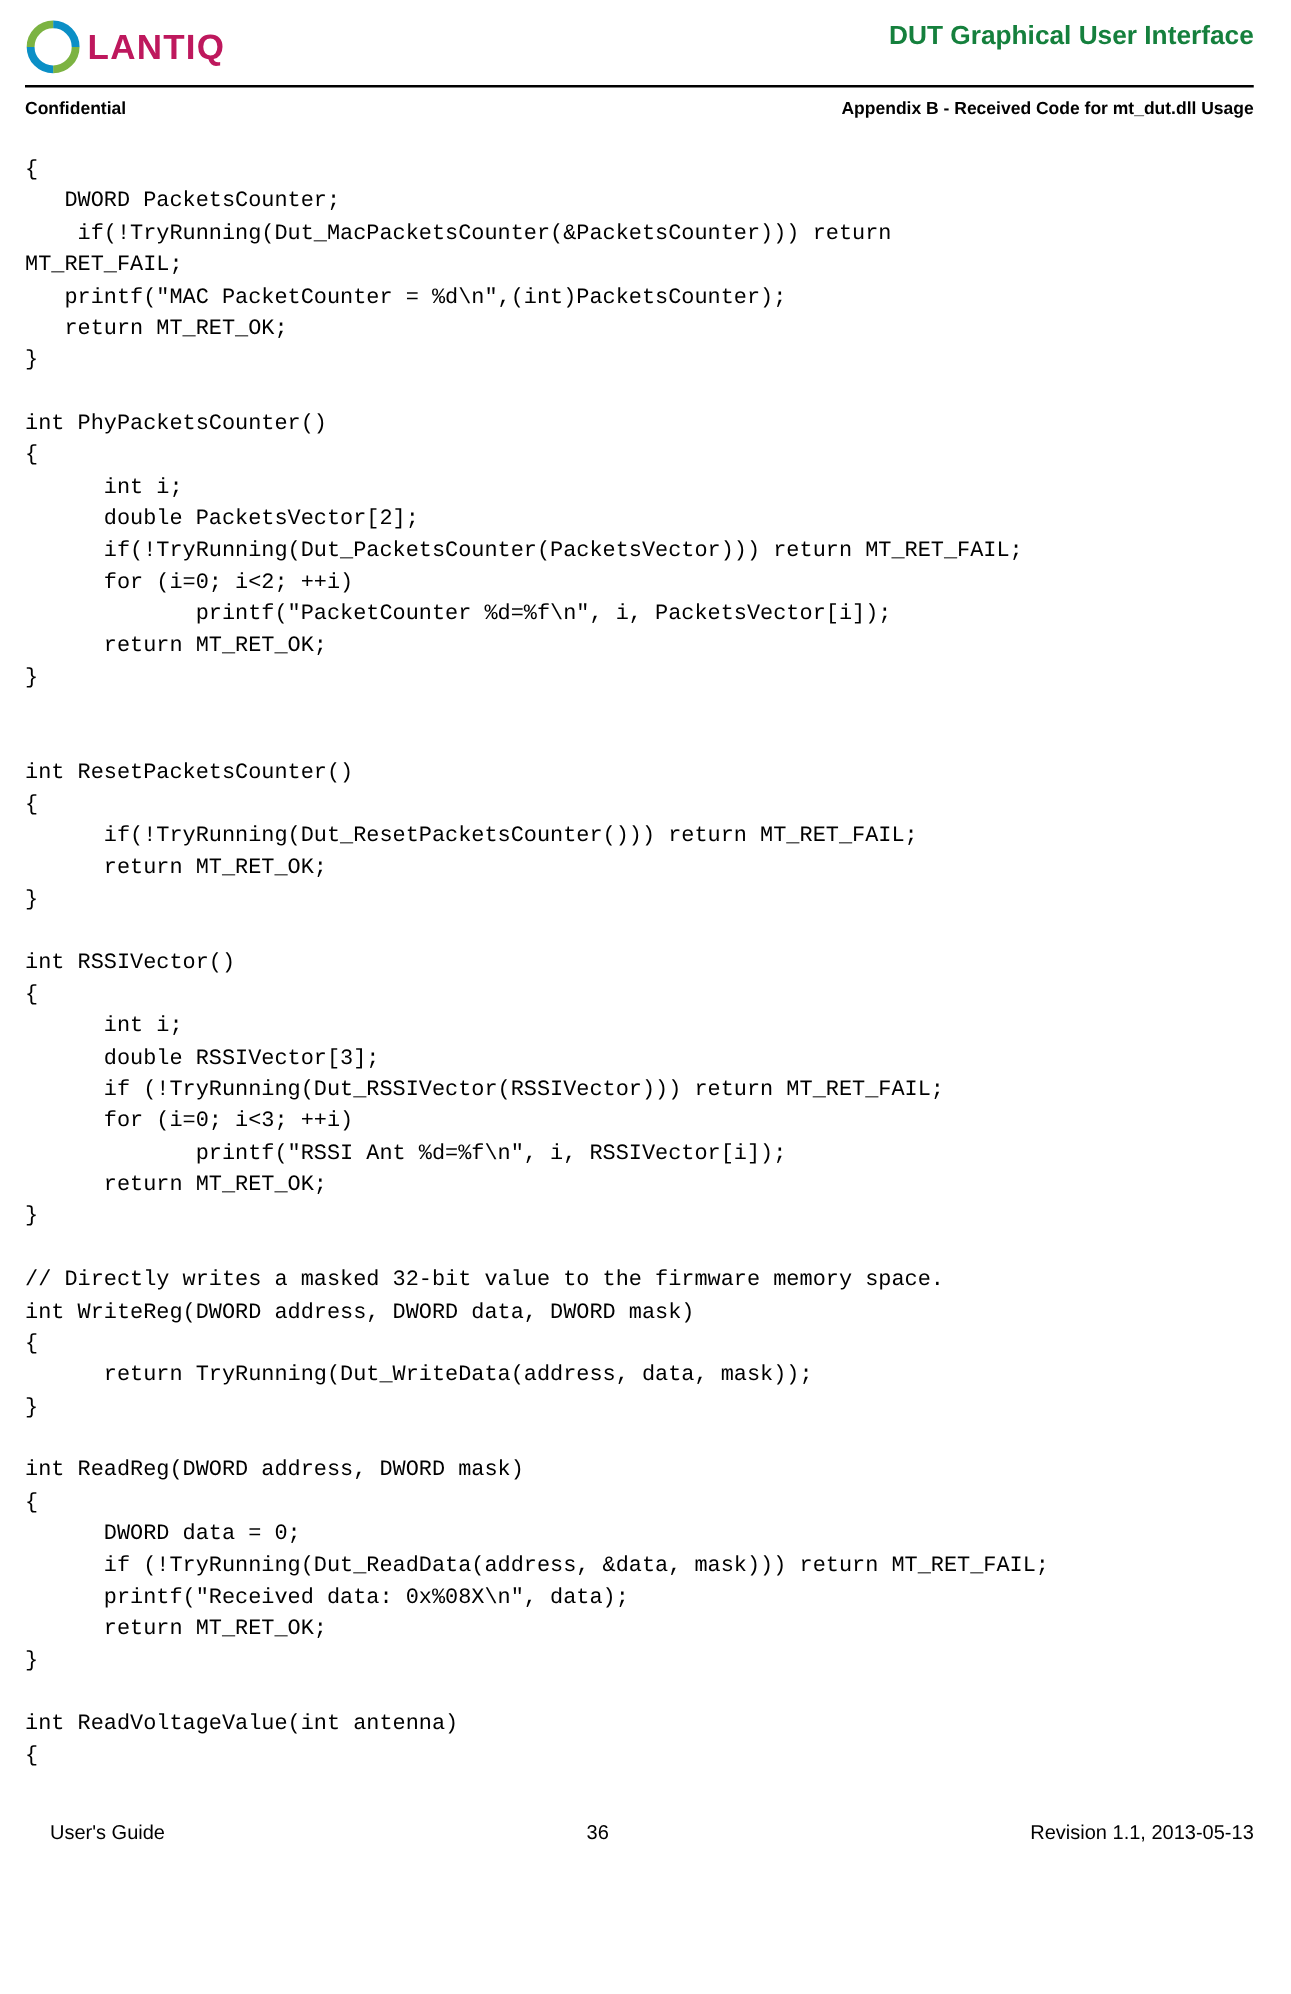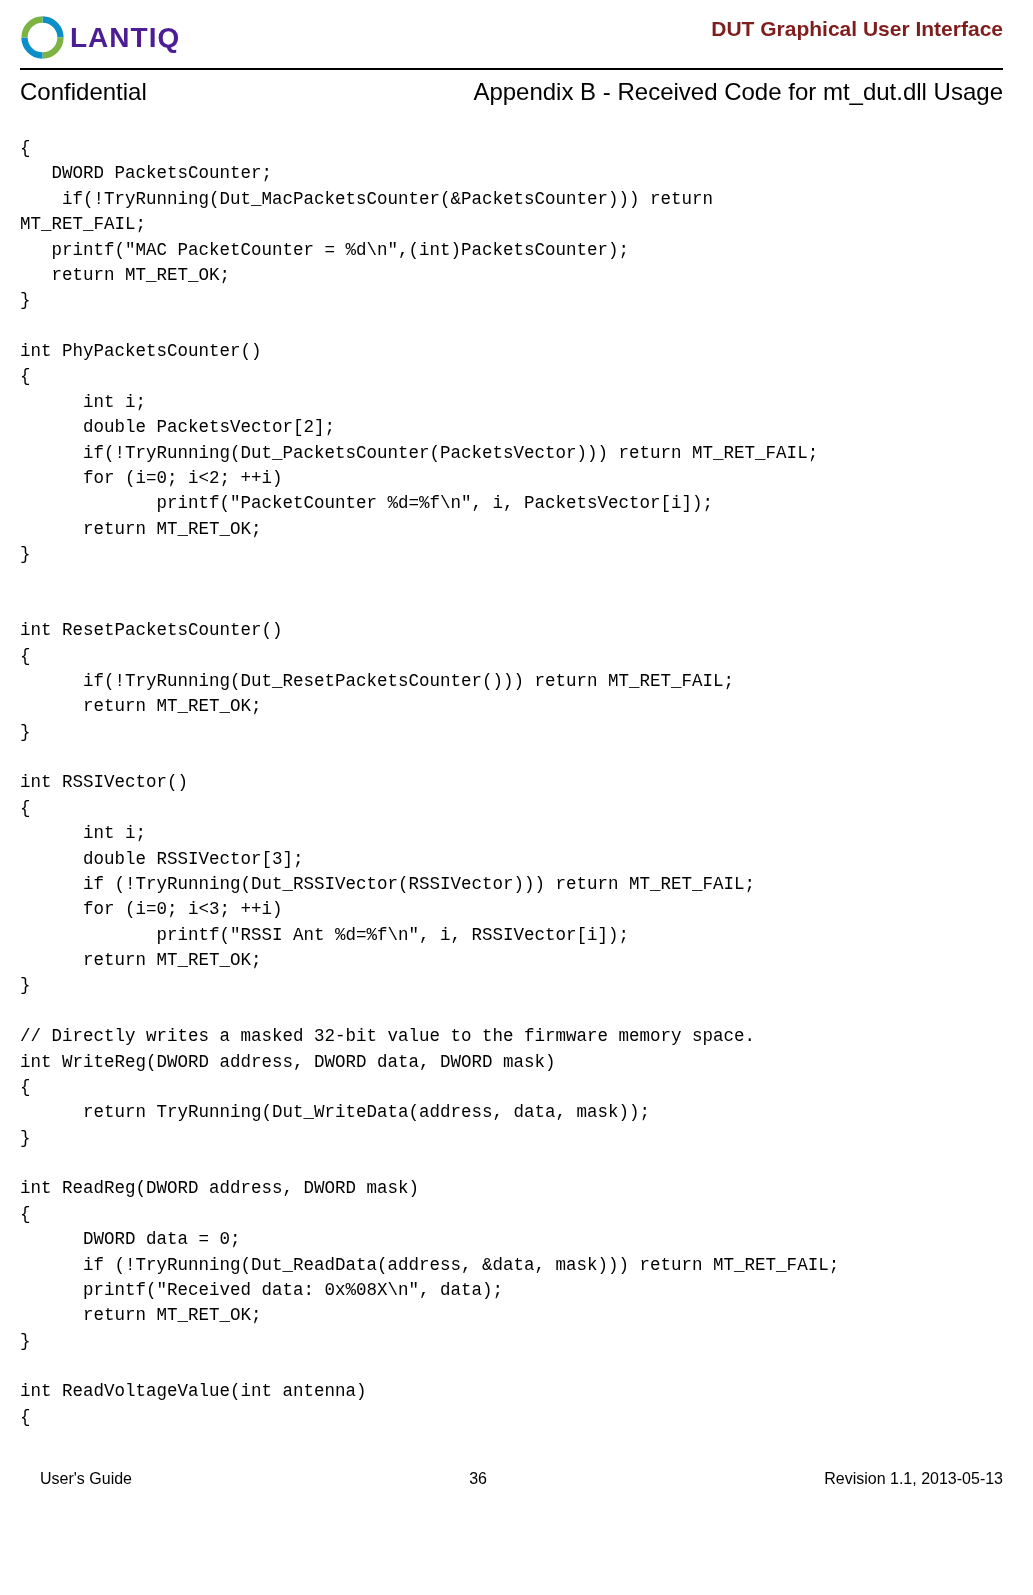--- a/index.html
+++ b/index.html
@@ -29,40 +29,40 @@
       position: relative;
       margin-right: 5px;
     }
     .logo-circle svg {
       width: 100%;
       height: 100%;
     }
     .logo-text {
       font-size: 28px;
       font-weight: bold;
-      color: #4c1d95;
+      color: #be185d;
       letter-spacing: 1px;
     }
     .header-right {
       text-align: right;
       font-size: 21px;
       font-weight: bold;
-      color: #7f1d1d;
+      color: #15803d;
       line-height: 1.3;
     }
     .hr-line {
       border: none;
       border-top: 2px solid #000;
       margin: 8px 0;
     }
     .sub-header {
       display: flex;
       justify-content: space-between;
-      font-size: 24px;
-      font-weight: normal;
+      font-size: 14px;
+      font-weight: bold;
       margin-bottom: 30px;
     }
     .code-block {
       font-family: "Courier New", Courier, monospace;
       font-size: 17.5px;
       white-space: pre;
       line-height: 1.45;
       color: #000;
     }
     .footer {

